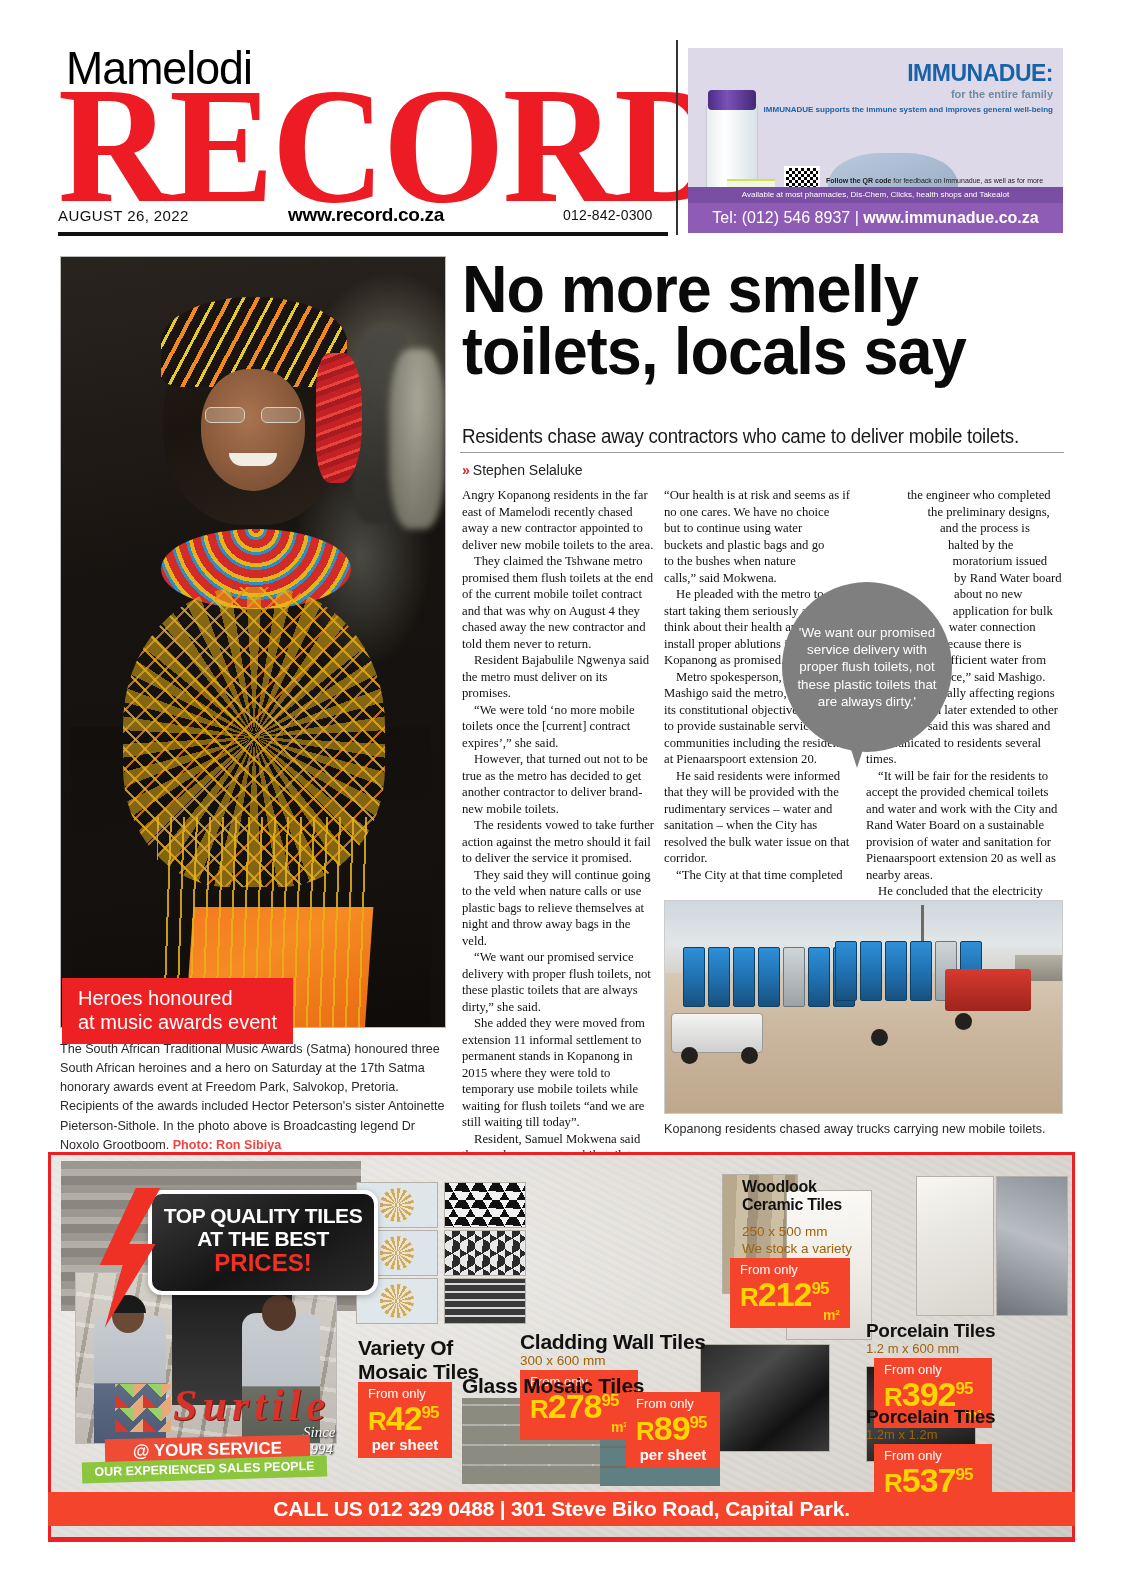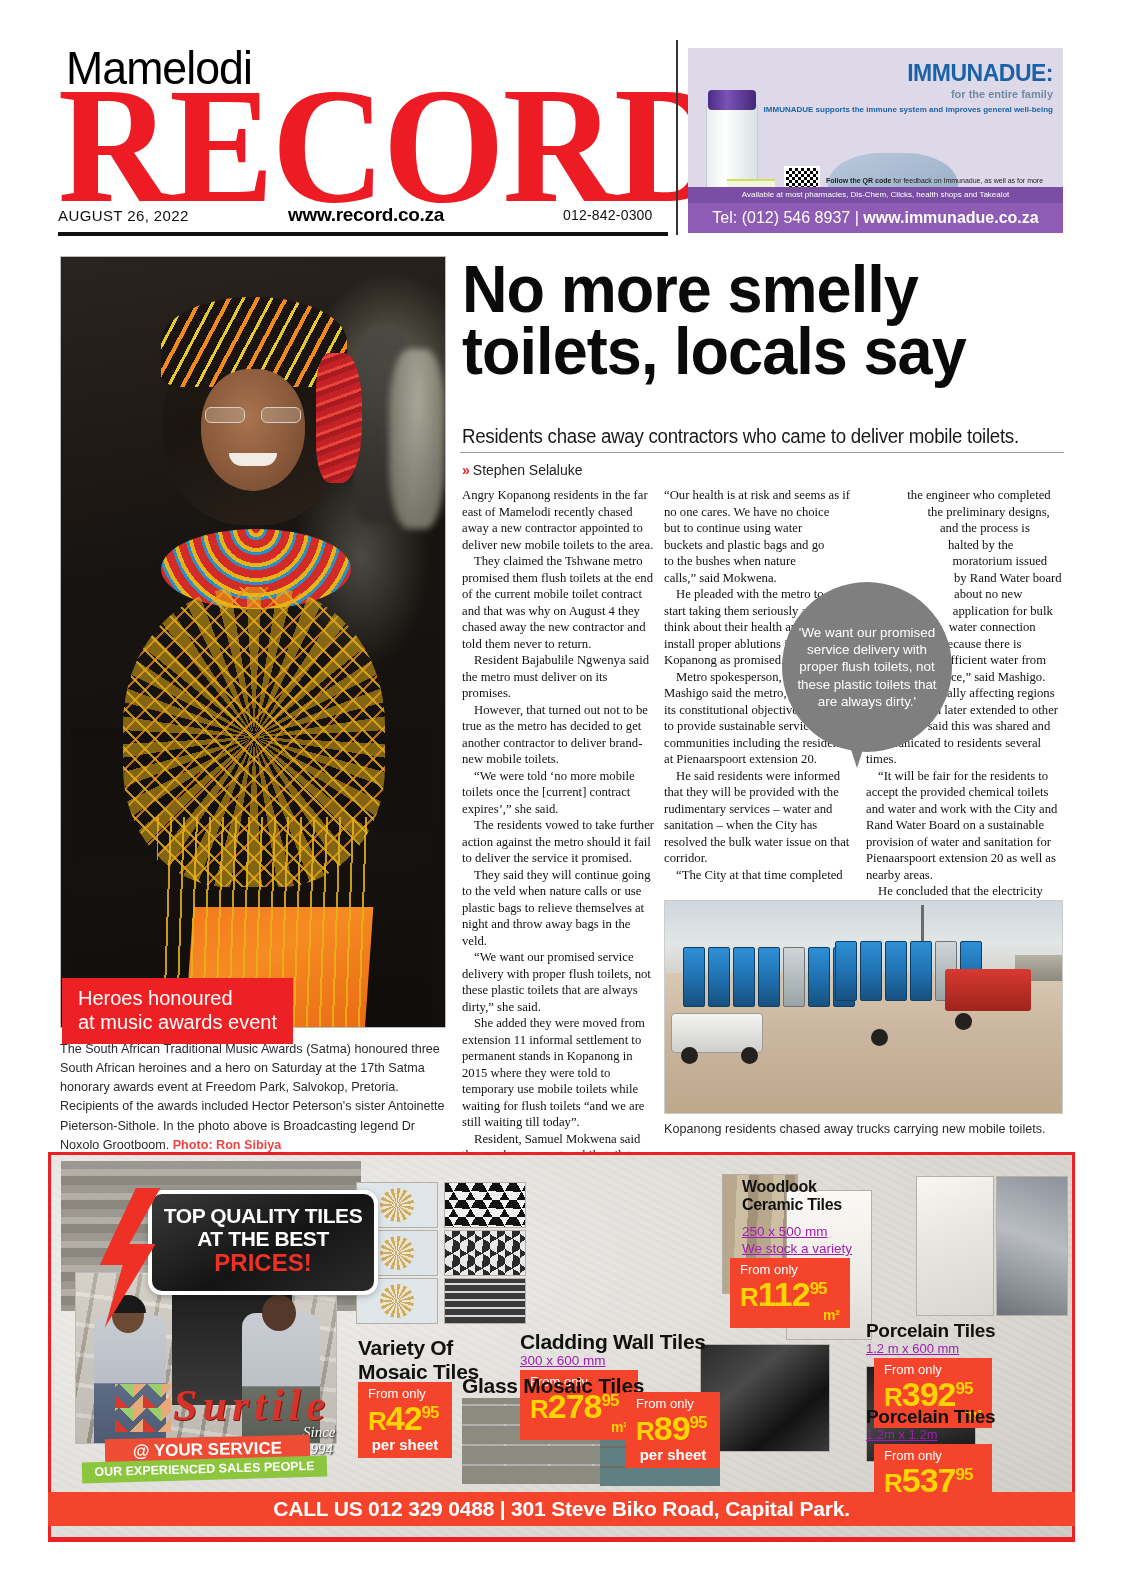--- a/index.html
+++ b/index.html
@@ -407,21 +407,21 @@
   }
   .sw-glass2 { left: 600px; top: 1412px; width: 120px; height: 74px;
     background:
       repeating-linear-gradient(0deg, #5f7f83 0 18px, rgba(0,0,0,.12) 18px 20px),
       repeating-linear-gradient(90deg, rgba(0,0,0,.10) 0 42px, rgba(255,255,255,.06) 42px 44px);
     border: none;
   }
 
   
   .ptitle { position: absolute; font-weight: 700; color: #111; letter-spacing: -0.3px; }
-  .psub { position: absolute; color: #a21caf; text-decoration: underline; }
+  .psub { position: absolute; color: #a16207; }
 
   
   .tag {
     position: absolute; background: #F4442B; color: #fff; padding: 5px 10px 6px 10px;
     line-height: 1;
   }
   .tag .from { font-size: 13px; font-weight: 400; display: block; margin-bottom: 1px; }
   .tag .amount { font-size: 34px; font-weight: 700; color: #FFD400; letter-spacing: -1px; }
   .tag .amount .r { font-size: 26px; }
   .tag .cents { font-size: 17px; font-weight: 700; color: #FFD400; vertical-align: super; }
@@ -518,22 +518,22 @@
   </div>
 
   <div class="byline">
     <span class="arrows">»</span><span>Stephen Selaluke</span>
   </div>
 
   <div class="col" id="col1">
       <p class="first">Angry Kopanong residents in the far east of Mamelodi recently chased away a new contractor appointed to deliver new mobile toilets to the area.</p>
       <p>They claimed the Tshwane metro promised them flush toilets at the end of the current mobile toilet contract and that was why on August 4 they chased away the new contractor and told them never to return.</p>
       <p>Resident Bajabulile Ngwenya said the metro must deliver on its promises.</p>
+      <p>“We were told ‘no more mobile toilets once the [current] contract expires’,” she said.</p>
       <p>However, that turned out not to be true as the metro has decided to get another contractor to deliver brand-new mobile toilets.</p>
-      <p>“We were told ‘no more mobile toilets once the [current] contract expires’,” she said.</p>
       <p>The residents vowed to take further action against the metro should it fail to deliver the service it promised.</p>
       <p>They said they will continue going to the veld when nature calls or use plastic bags to relieve themselves at night and throw away bags in the veld.</p>
       <p>“We want our promised service delivery with proper flush toilets, not these plastic toilets that are always dirty,” she said.</p>
       <p>She added they were moved from extension 11 informal settlement to permanent stands in Kopanong in 2015 where they were told to temporary use mobile toilets while waiting for flush toilets “and we are still waiting till today”.</p>
       <p>Resident, Samuel Mokwena said they no longer want mobile toilets because the contractors take time to clean them.</p>
     </div>
   <div class="col" id="col2">
       <div style="float: right; width: 60px; height: 186px; margin-top: 85px; shape-outside: circle(96px at 125px 93px);"></div>
       <div style="float: right; width: 0px; height: 0px;"></div>
       <p class="first">“Our health is at risk and seems as if no one cares. We have no choice but to continue using water buckets and plastic bags and go to the bushes when nature calls,” said Mokwena.</p>
@@ -664,21 +664,21 @@
   </div>
 
   <div class="ptitle" style="left:742px; top:1178px; font-size:16px; line-height:1.12;">
     <div>Woodlook</div>
     <div>Ceramic Tiles</div>
   </div>
   <div class="psub" style="left:742px; top:1224px; font-size:13.5px;">250 x 500 mm</div>
   <div class="psub" style="left:742px; top:1241px; font-size:13.5px;">We stock a variety</div>
   <div class="tag" style="left:730px; top:1258px; width:120px;">
     <span class="from">From only</span>
-    <span class="amount"><span class="r">R</span><span>112</span><span class="cents">95</span></span>
+    <span class="amount"><span class="r">R</span><span>212</span><span class="cents">95</span></span>
     <span class="unit">m²</span>
   </div>
 
   <div class="ptitle" style="left:866px; top:1320px; font-size:19px;">Porcelain Tiles</div>
   <div class="psub" style="left:866px; top:1341px; font-size:13px;">1.2 m x 600 mm</div>
   <div class="tag" style="left:874px; top:1358px; width:118px;">
     <span class="from">From only</span>
     <span class="amount"><span class="r">R</span><span>392</span><span class="cents">95</span></span>
     <span class="unit">m²</span>
   </div>

